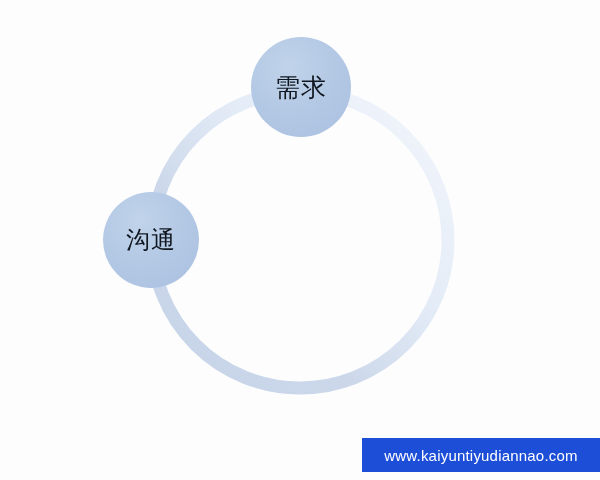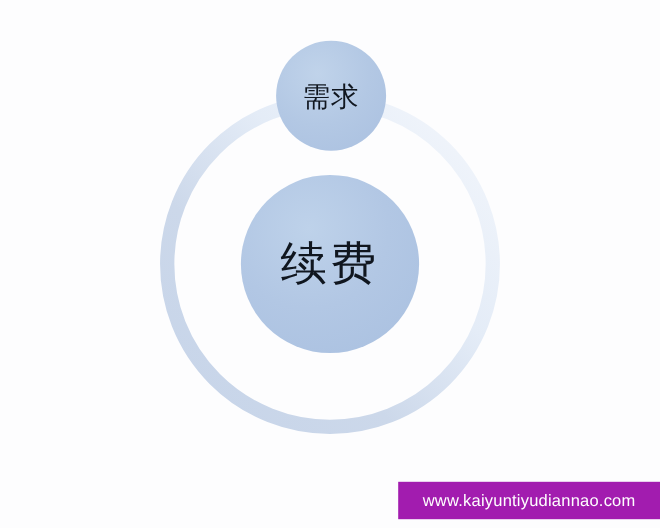--- a/index.html
+++ b/index.html
@@ -122,21 +122,21 @@
     letter-spacing: 0.3px;
     font-family: "Liberation Sans", sans-serif;
   }
 
   .watermark {
     position: absolute;
     left: 362px;
     top: 438px;
     width: 238px;
     height: 34px;
-    background: #a21caf;
+    background: #1d4ed8;
     color: #ffffff;
     font-size: 15px;
     display: flex;
     align-items: center;
     justify-content: center;
     letter-spacing: 0.2px;
     font-family: "Liberation Sans", sans-serif;
   }
 </style>
 </head>
@@ -157,24 +157,24 @@
       </defs>
       <circle cx="300" cy="240" r="148" fill="none" stroke="url(#ringGrad)" stroke-width="13"></circle>
     </svg>
 
     <div class="node node-top">
       <span class="node-label">需求</span>
     </div>
 
 
 
+    <div class="node node-left">
+      <span class="node-label">沟通</span>
+    </div>
 
-    <div class="node node-center">
-      <span class="node-label">续费</span>
-    </div>
 
   </div>
 
 
   <div class="watermark">
     <span>www.kaiyuntiyudiannao.com</span>
   </div>
 
 </div>
 

